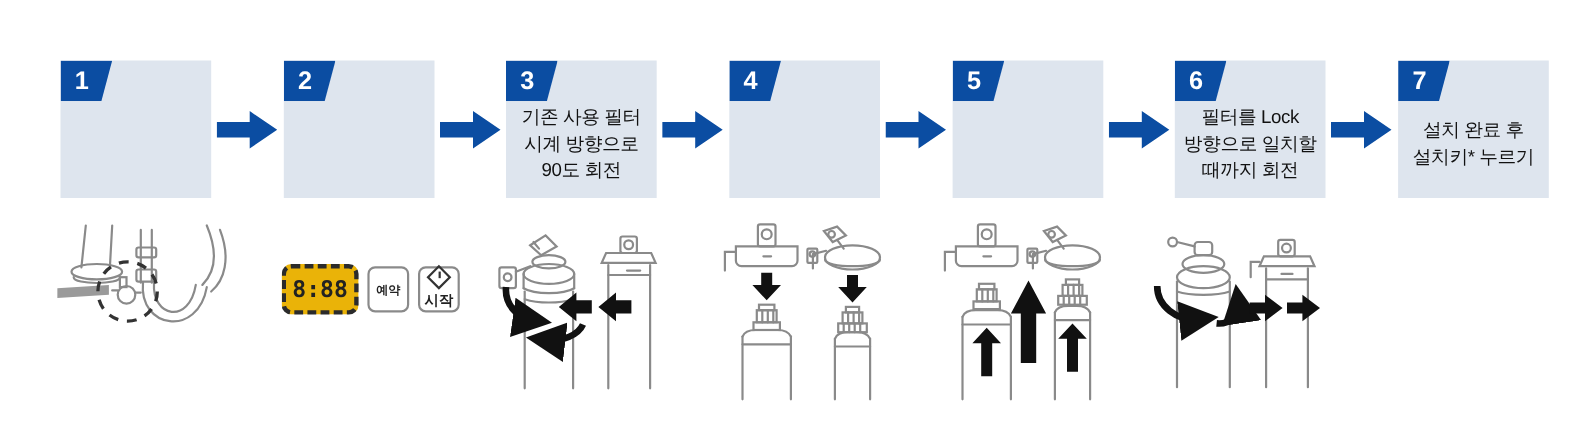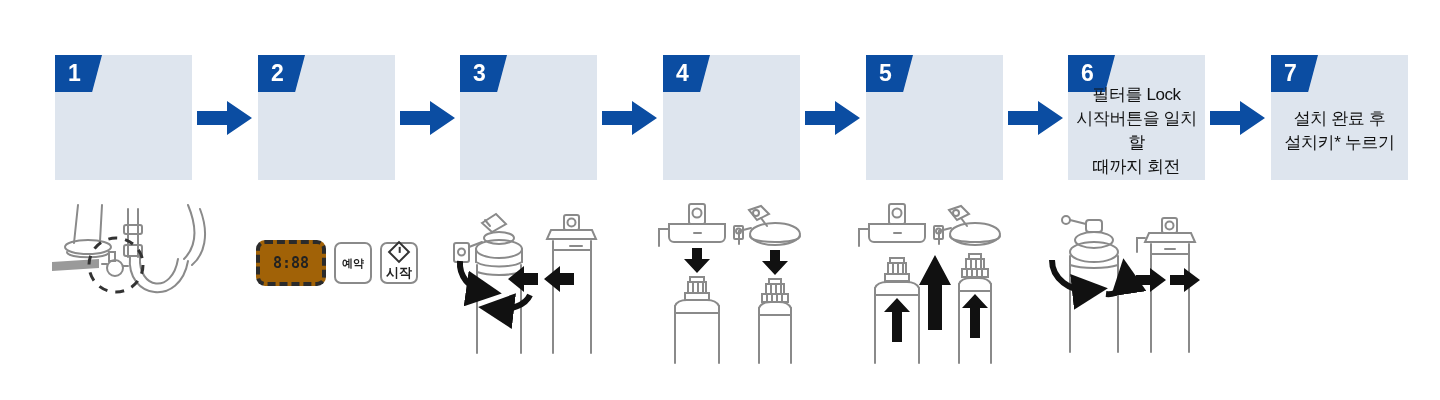--- a/index.html
+++ b/index.html
@@ -34,22 +34,22 @@
   .illus{position:absolute;}
   .illus svg{display:block;}
   
   .panel{
     position:absolute;left:256px;top:240px;height:46px;
     display:flex;align-items:center;gap:8px;
   }
   .seg-display{
     width:62px;height:38px;border:4px dashed #2b2b2b;border-radius:9px;
     display:flex;align-items:center;justify-content:center;
-    font-family:"DejaVu Sans Mono",monospace;font-weight:bold;font-size:15px;color:#222;
-    letter-spacing:0px;background:#a16207;
+    font-family:"DejaVu Sans Mono",monospace;font-weight:bold;font-size:21px;color:#222;
+    letter-spacing:0px;background:#eab308;
   }
   .panel-btn{
     width:38px;height:42px;border:2px solid #8a8a8a;border-radius:7px;background:#ffffff;
     display:flex;flex-direction:column;align-items:center;justify-content:center;
     font-size:11px;font-weight:bold;color:#222;box-sizing:border-box;
   }
   .diamond{
     position:relative;width:12px;height:12px;border:2px solid #333;
     transform:rotate(45deg);margin-bottom:4px;
   }
@@ -71,37 +71,40 @@
   </div>
   <div class="step" style="left:258px">
     <div class="badge">
         <span>2</span>
       </div>
   </div>
   <div class="step" style="left:460px">
     <div class="badge">
         <span>3</span>
       </div>
+    <div class="step-text">기존 사용 필터
+시계 방향으로
+90도 회전</div>
   </div>
   <div class="step" style="left:663px">
     <div class="badge">
         <span>4</span>
       </div>
   </div>
   <div class="step" style="left:866px">
     <div class="badge">
         <span>5</span>
       </div>
   </div>
   <div class="step" style="left:1068px">
     <div class="badge">
         <span>6</span>
       </div>
     <div class="step-text">필터를 Lock
-시작버튼을 일치할
+방향으로 일치할
 때까지 회전</div>
   </div>
   <div class="step" style="left:1271px">
     <div class="badge">
         <span>7</span>
       </div>
     <div class="step-text">설치 완료 후
 설치키* 누르기</div>
   </div>
 

